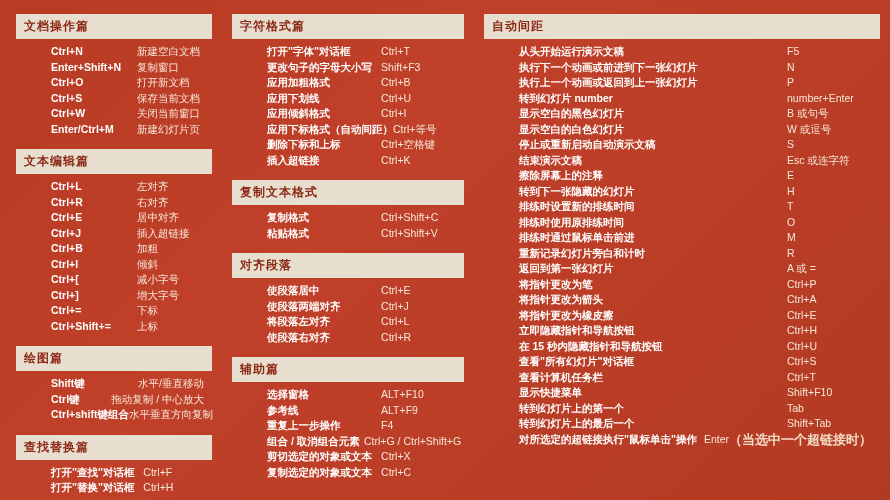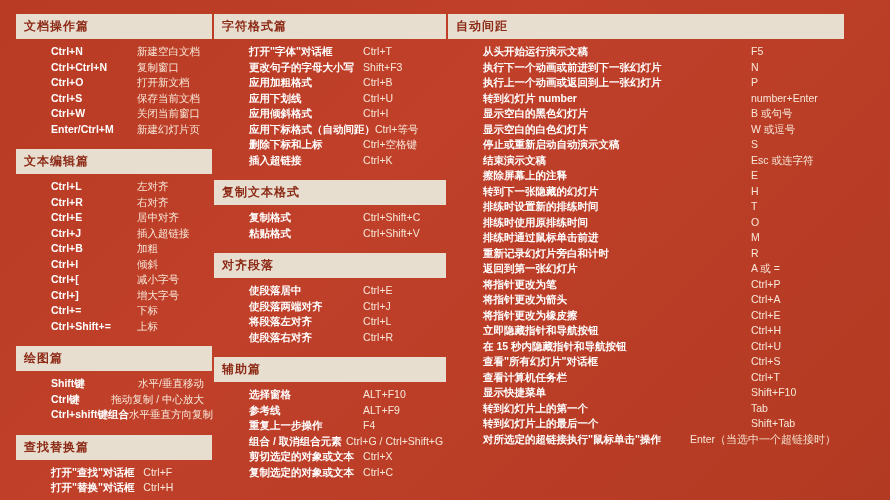--- a/index.html
+++ b/index.html
@@ -15,21 +15,21 @@
     color: #ffffff;
     overflow: hidden;
   }
   .page {
     position: relative;
     width: 890px;
     height: 500px;
     box-sizing: border-box;
     padding: 14px 16px 8px 16px;
     display: flex;
-    gap: 2px;
+    gap: 20px;
   }
   .col {
     display: flex;
     flex-direction: column;
     gap: 10px;
   }
   .col1 { width: 196px; }
   .col2 { width: 232px; }
   .col3 { width: 396px; }
 
@@ -67,41 +67,41 @@
   .layout-b .k { width: 140px; }
   .layout-b .v { width: 92px; }
 
   .layout-c .k { width: 268px; }
   .layout-c .v { flex: 1; }
 
   .layout-d .k { width: 96px; }
   .layout-d .v { flex: 1; }
 
   .tiny {
-    font-size: 11px;
+    font-size: 13px;
     color: #f3ddc9;
-    font-weight: normal;
+    font-weight: bold;
   }
 </style>
 </head>
 <body>
 
 <div class="page">
 
   <div class="col col1">
 
     <div class="section">
       <div class="sec-title">文档操作篇</div>
       <div class="rows layout-a">
         <div class="row">
             <span class="k">Ctrl+N</span>
             <span class="v">新建空白文档</span>
           </div>
         <div class="row">
-            <span class="k">Ctrl+Ctrl+N</span>
+            <span class="k">Enter+Shift+N</span>
             <span class="v">复制窗口</span>
           </div>
         <div class="row">
             <span class="k">Ctrl+O</span>
             <span class="v">打开新文档</span>
           </div>
         <div class="row">
             <span class="k">Ctrl+S</span>
             <span class="v">保存当前文档</span>
           </div>

